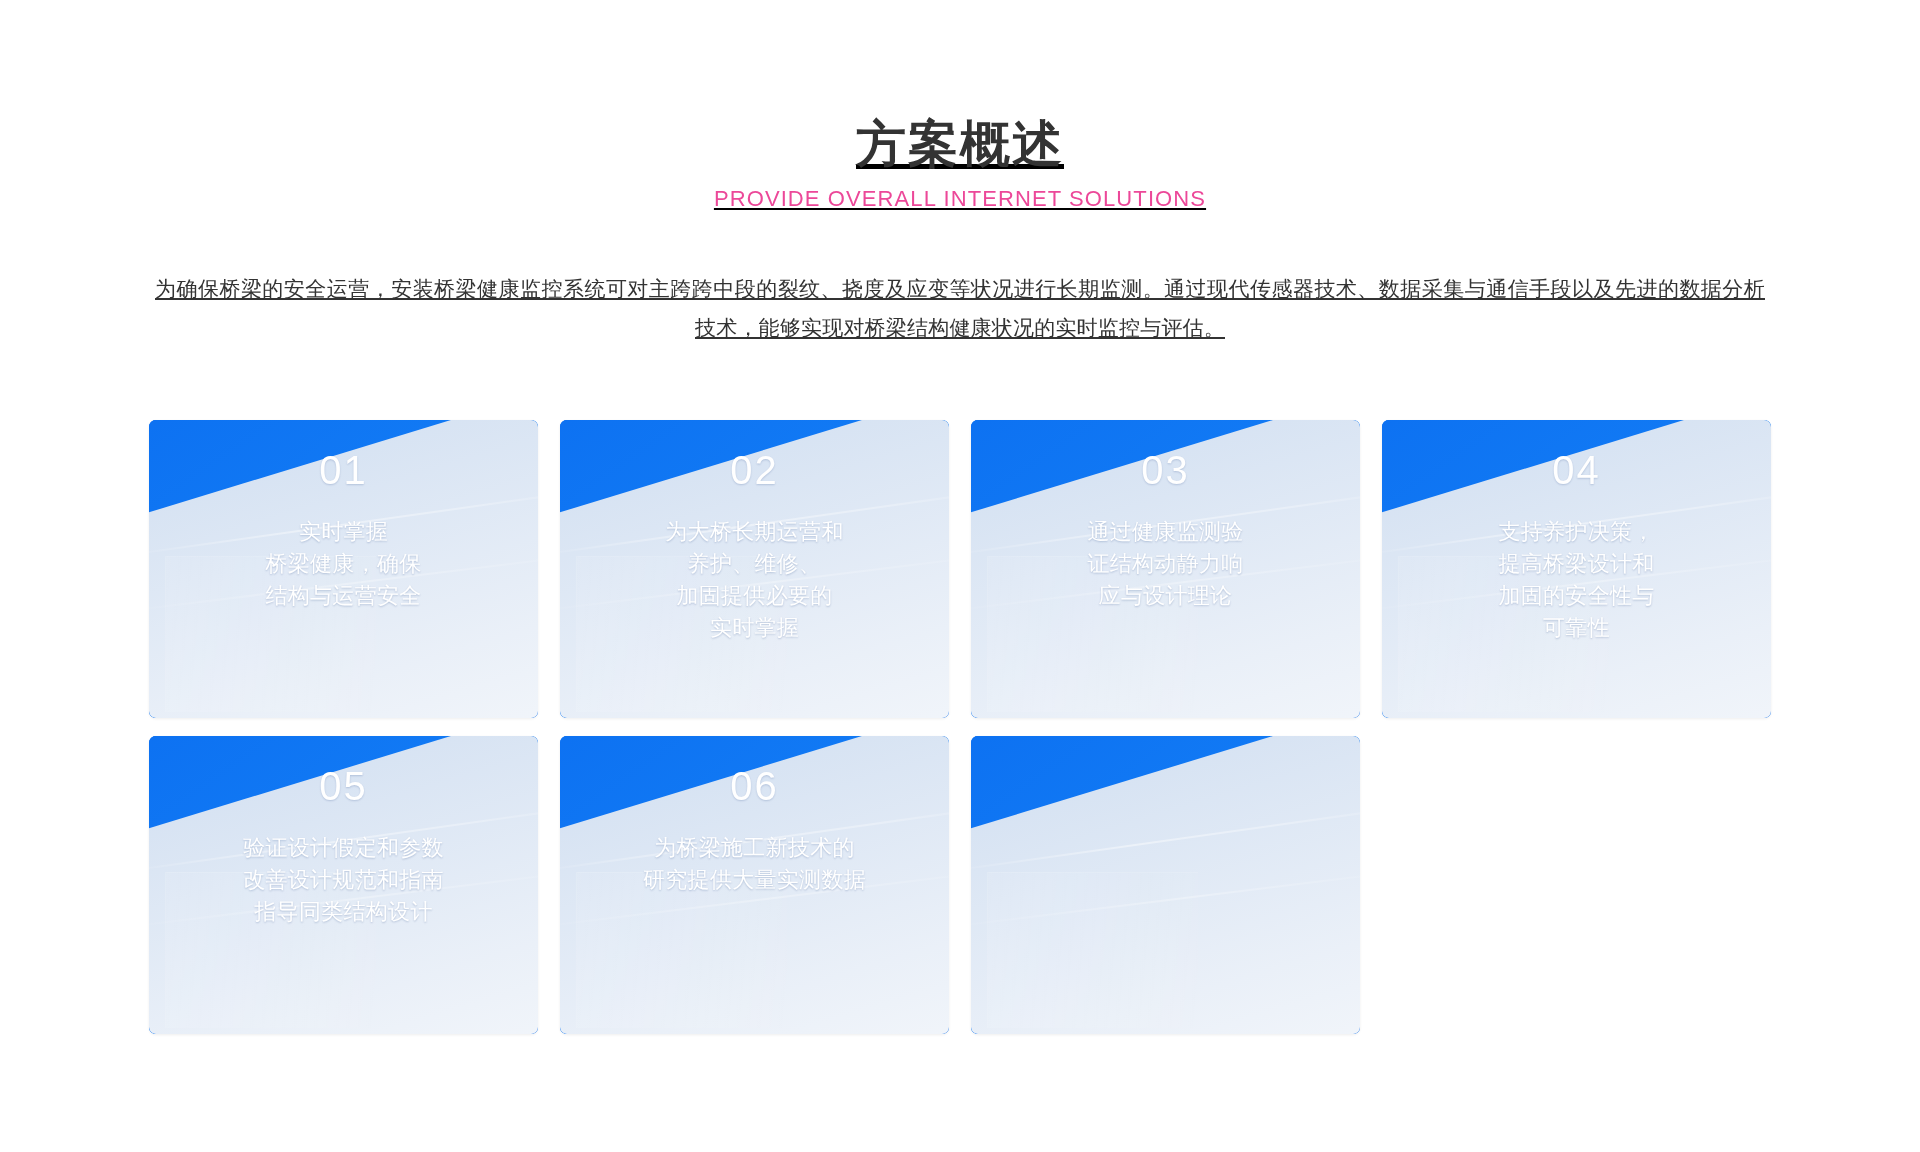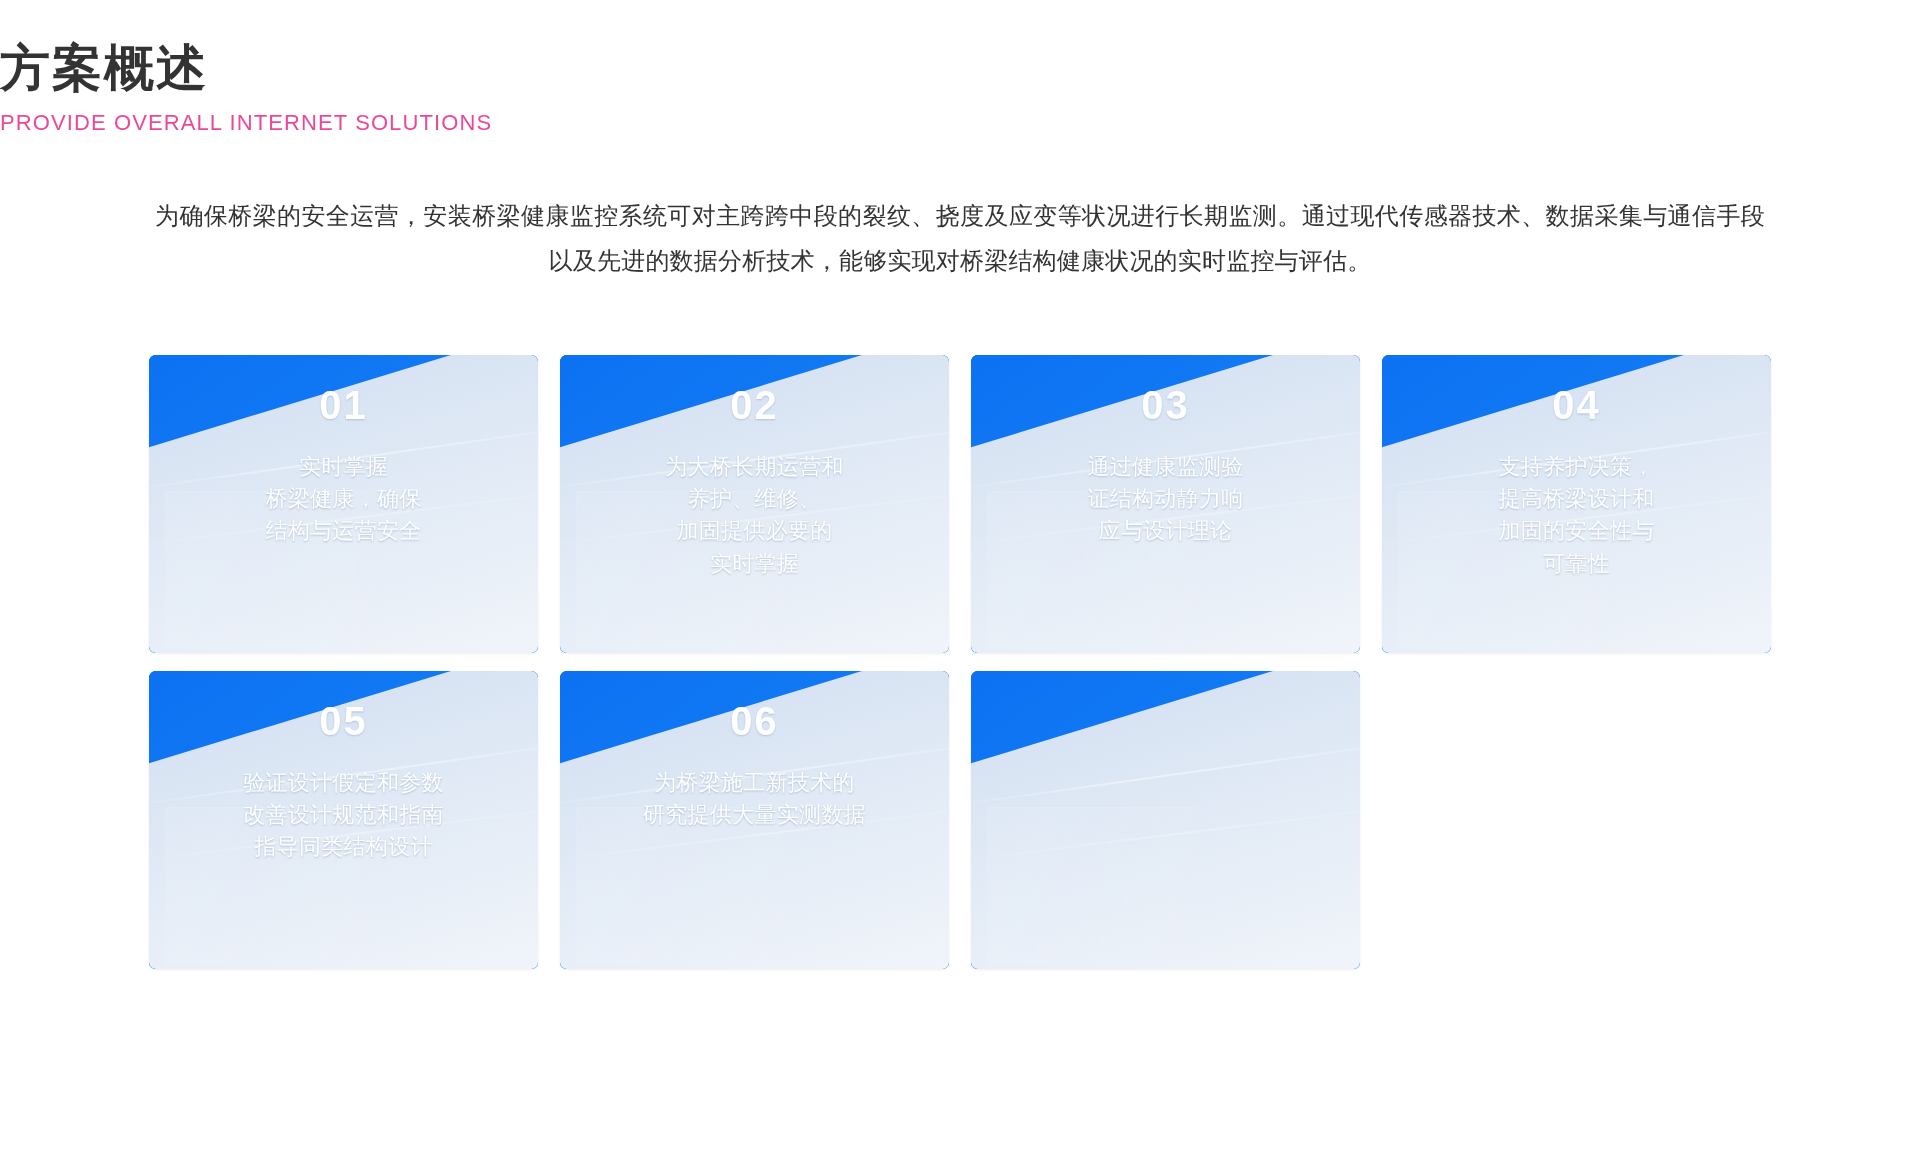--- a/index.html
+++ b/index.html
@@ -11,22 +11,23 @@
     height: 1152px;
     background: #ffffff;
     font-family: "Liberation Sans", "DejaVu Sans", sans-serif;
     overflow: hidden;
     position: relative;
   }
 
   
   .header {
     width: 100%;
-    text-align: left;
-    padding-top: 40px;
+    text-align: center;
+    padding-top: 116px;
+    text-decoration: underline;
   }
   .page-title {
     font-size: 50px;
     font-weight: 700;
     color: #333333;
     letter-spacing: 2px;
     line-height: 1.12;
     margin: 0;
   }
   .page-subtitle {
@@ -38,27 +39,28 @@
     line-height: 1.2;
   }
 
   
   .intro-wrap {
     width: 1610px;
     margin: 58px auto 0 auto;
     text-align: center;
   }
   .intro-text {
-    font-size: 24px;
+    font-size: 21px;
     color: #333333;
     line-height: 1.85;
     letter-spacing: 0.2px;
     margin: 0;
     text-align: justify;
     text-align-last: center;
+    text-decoration: underline;
   }
 
   
   .card-grid {
     width: 1622px;
     margin: 72px auto 0 auto;
     display: grid;
     grid-template-columns: repeat(4, 1fr);
     grid-template-rows: 298px 298px;
     column-gap: 22px;
@@ -154,21 +156,21 @@
     position: relative;
     z-index: 6;
     width: 100%;
     display: flex;
     flex-direction: column;
     align-items: center;
   }
 
   .card-number {
     font-size: 40px;
-    font-weight: 700;
+    font-weight: 400;
     color: #ffffff;
     letter-spacing: 2px;
     line-height: 1;
     margin-top: 30px;
     text-shadow: 0 1px 2px rgba(0,40,110,0.18);
   }
   .card-desc {
     margin-top: 26px;
     font-size: 22px;
     font-weight: 400;

